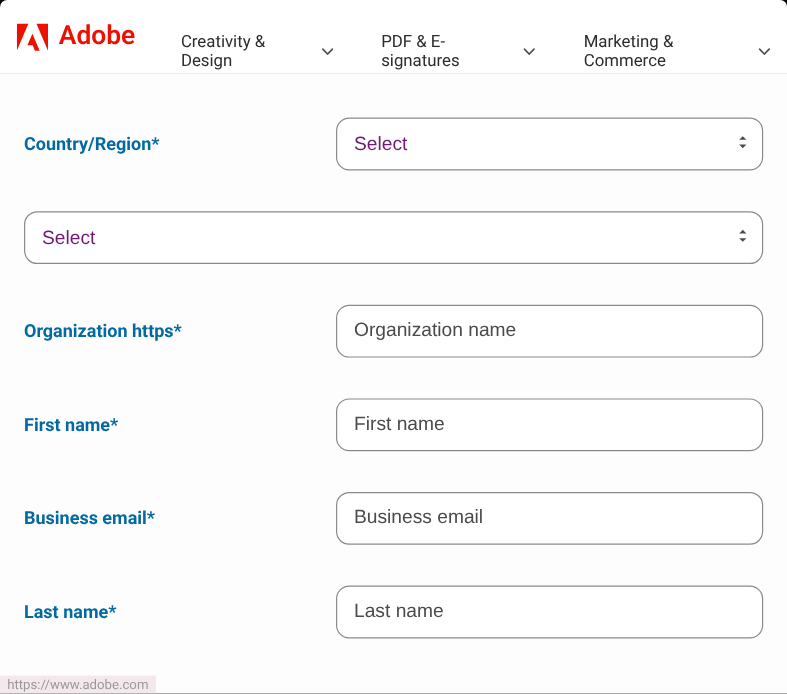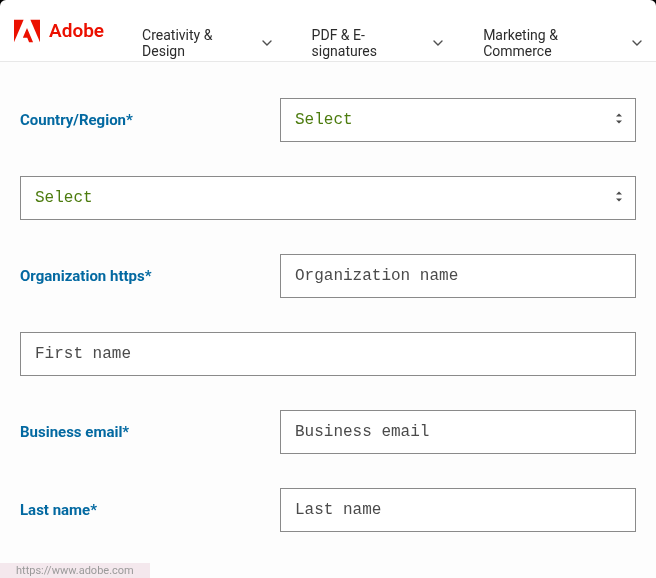--- a/index.html
+++ b/index.html
@@ -33,21 +33,21 @@
       display: flex;
       align-items: center;
       gap: 9px;
     }
     .logo-icon svg {
       display: block;
     }
     .logo-text {
       color: #eb1000;
       font-weight: 600;
-      font-size: 19px;
+      font-size: 22px;
     }
     .nav {
       display: flex;
       gap: 40px;
       margin-left: 38px;
     }
     .nav-item {
       display: flex;
       align-items: center;
       gap: 6px;
@@ -81,24 +81,24 @@
     .form-control {
       flex: 1;
       position: relative;
     }
     .select-box,
     .text-input {
       width: 100%;
       height: 44px;
       padding: 0 14px;
       border: 1px solid #8a8a8a;
-      border-radius: 0;
+      border-radius: 11px;
       font-size: 16px;
-      font-family: Liberation Mono, monospace;
-      color: #4d7c0f;
+      font-family: Liberation Sans, sans-serif;
+      color: #701a75;
       background: #fff;
       outline: none;
     }
     .text-input::placeholder {
       color: #4b4b4b;
     }
     .select-box {
       appearance: none;
       -webkit-appearance: none;
       -moz-appearance: none;
@@ -112,21 +112,21 @@
       transform: translateY(-50%);
       pointer-events: none;
     }
     .status-line {
       position: absolute;
       bottom: 0;
       left: 0;
       font-size: 11px;
       color: #9a9a9a;
       background: #f4e8ed;
-      padding: 1px 16px;
+      padding: 1px 6px;
     }
   </style>
 </head>
 <body>
 <div class="window">
 
   <div class="header">
     <div class="logo-wrap">
       <span class="logo-icon">
         <svg width="26" height="24" viewBox="0 0 30 26">
@@ -197,20 +197,21 @@
     </div>
 
     <div class="form-row">
       <div class="form-label">Organization https*</div>
       <div class="form-control">
         <input type="text" class="text-input" placeholder="Organization name" style="">
       </div>
     </div>
 
     <div class="form-row">
+      <div class="form-label">First name*</div>
       <div class="form-control">
         <input type="text" class="text-input" placeholder="First name" style="">
       </div>
     </div>
 
     <div class="form-row">
       <div class="form-label">Business email*</div>
       <div class="form-control">
         <input type="text" class="text-input" placeholder="Business email" style="">
       </div>

